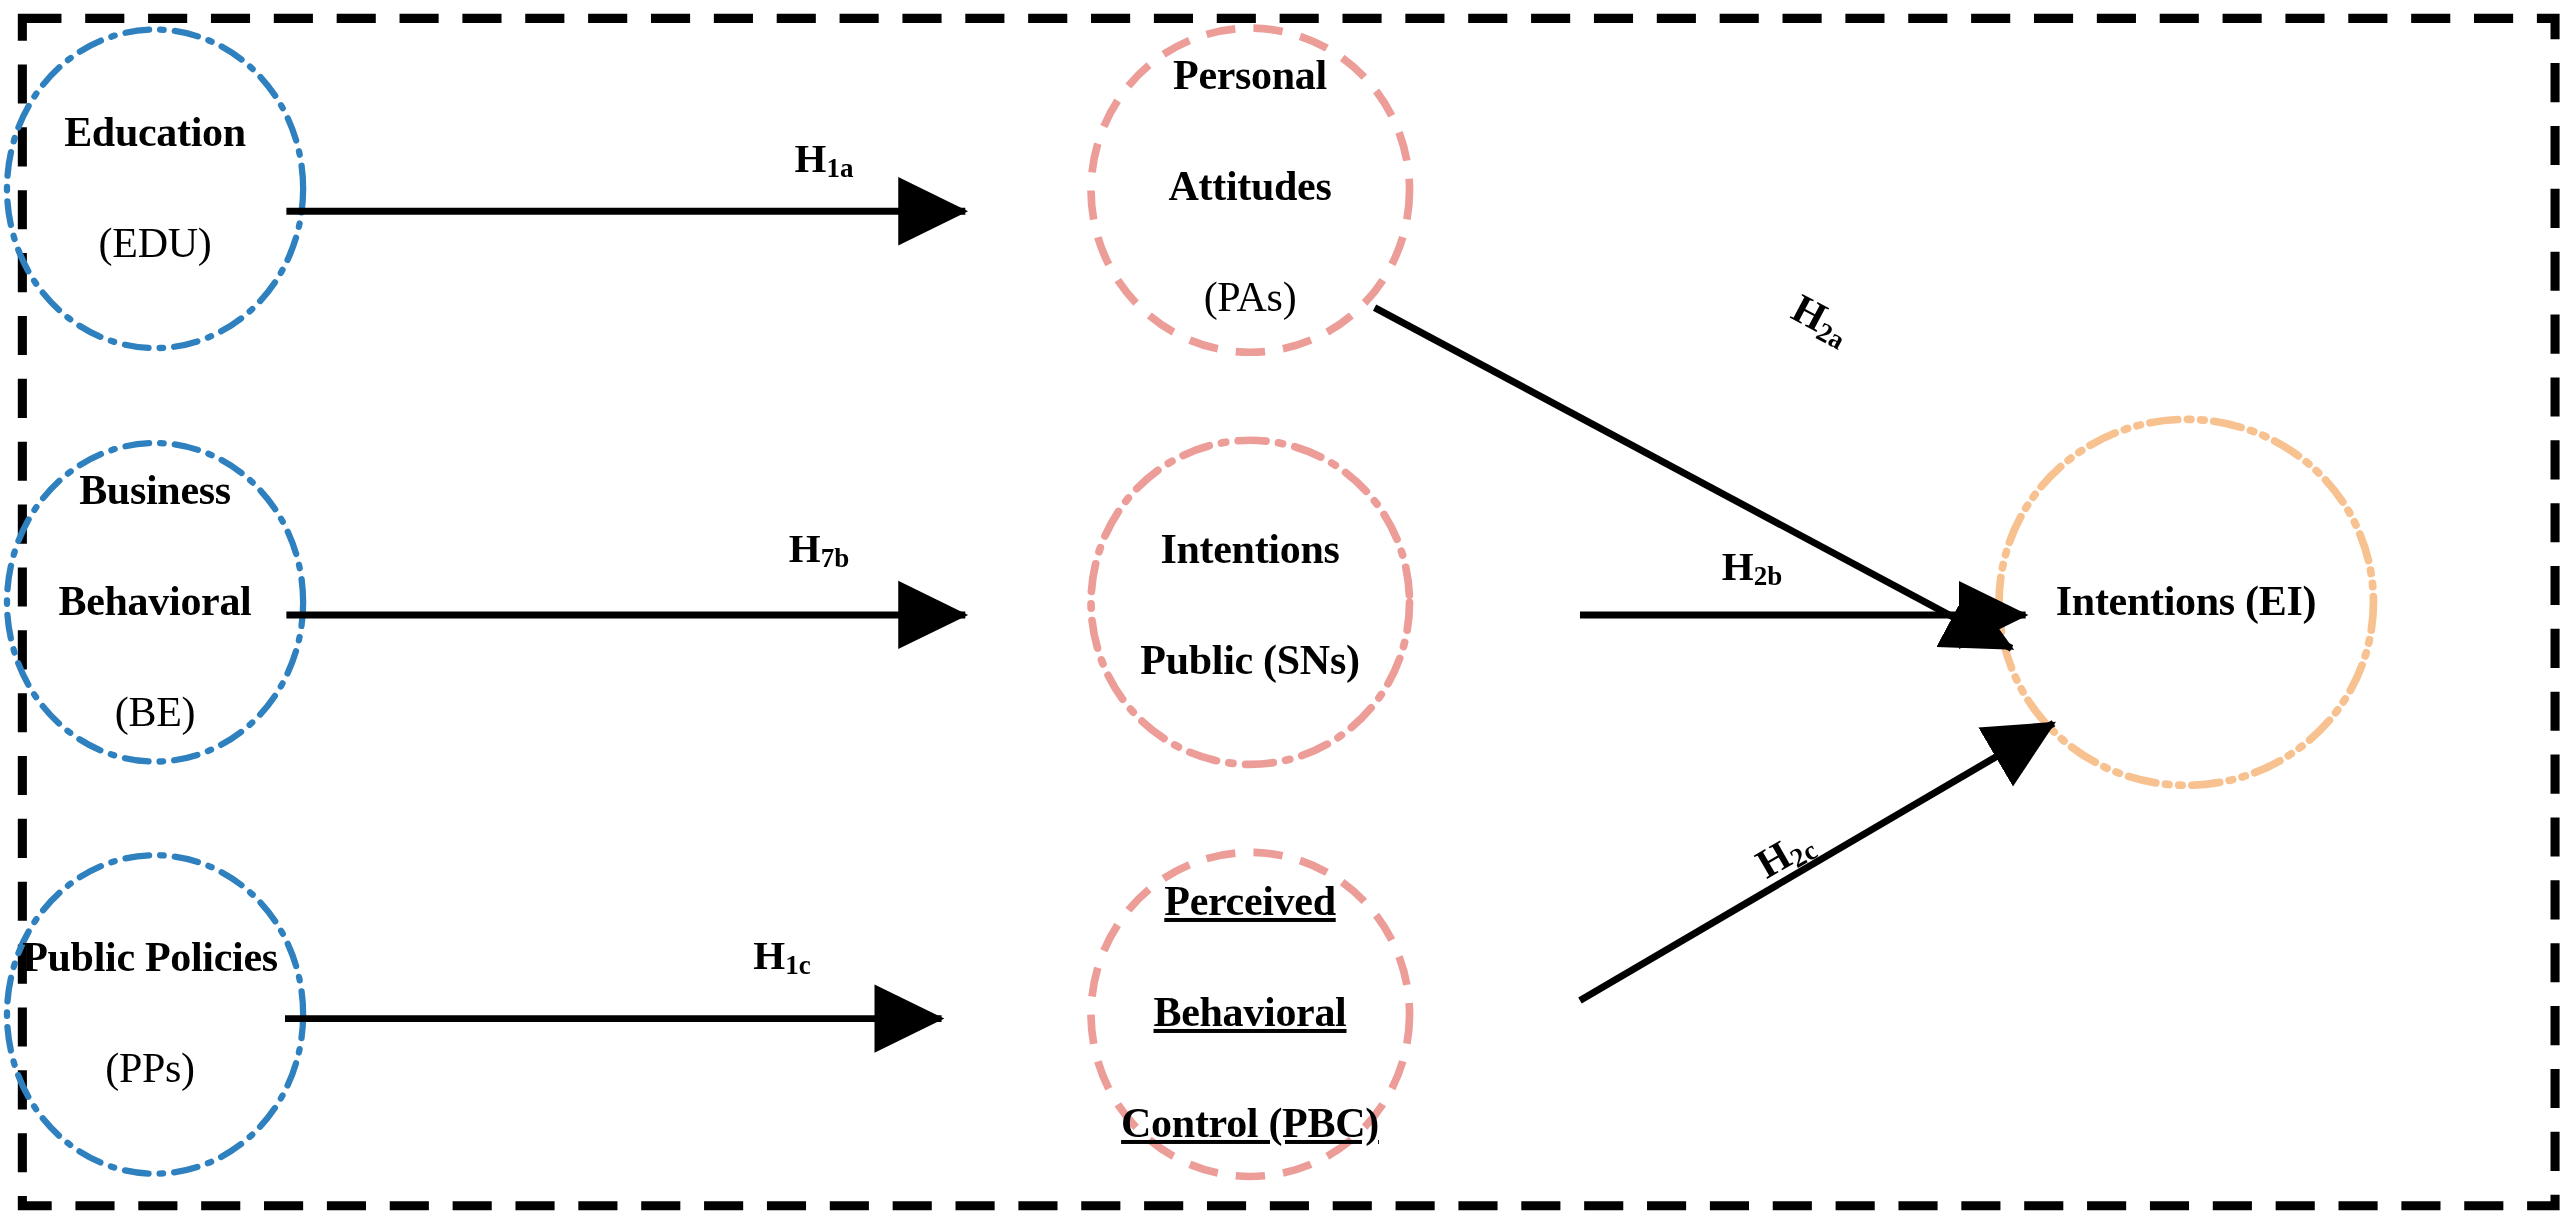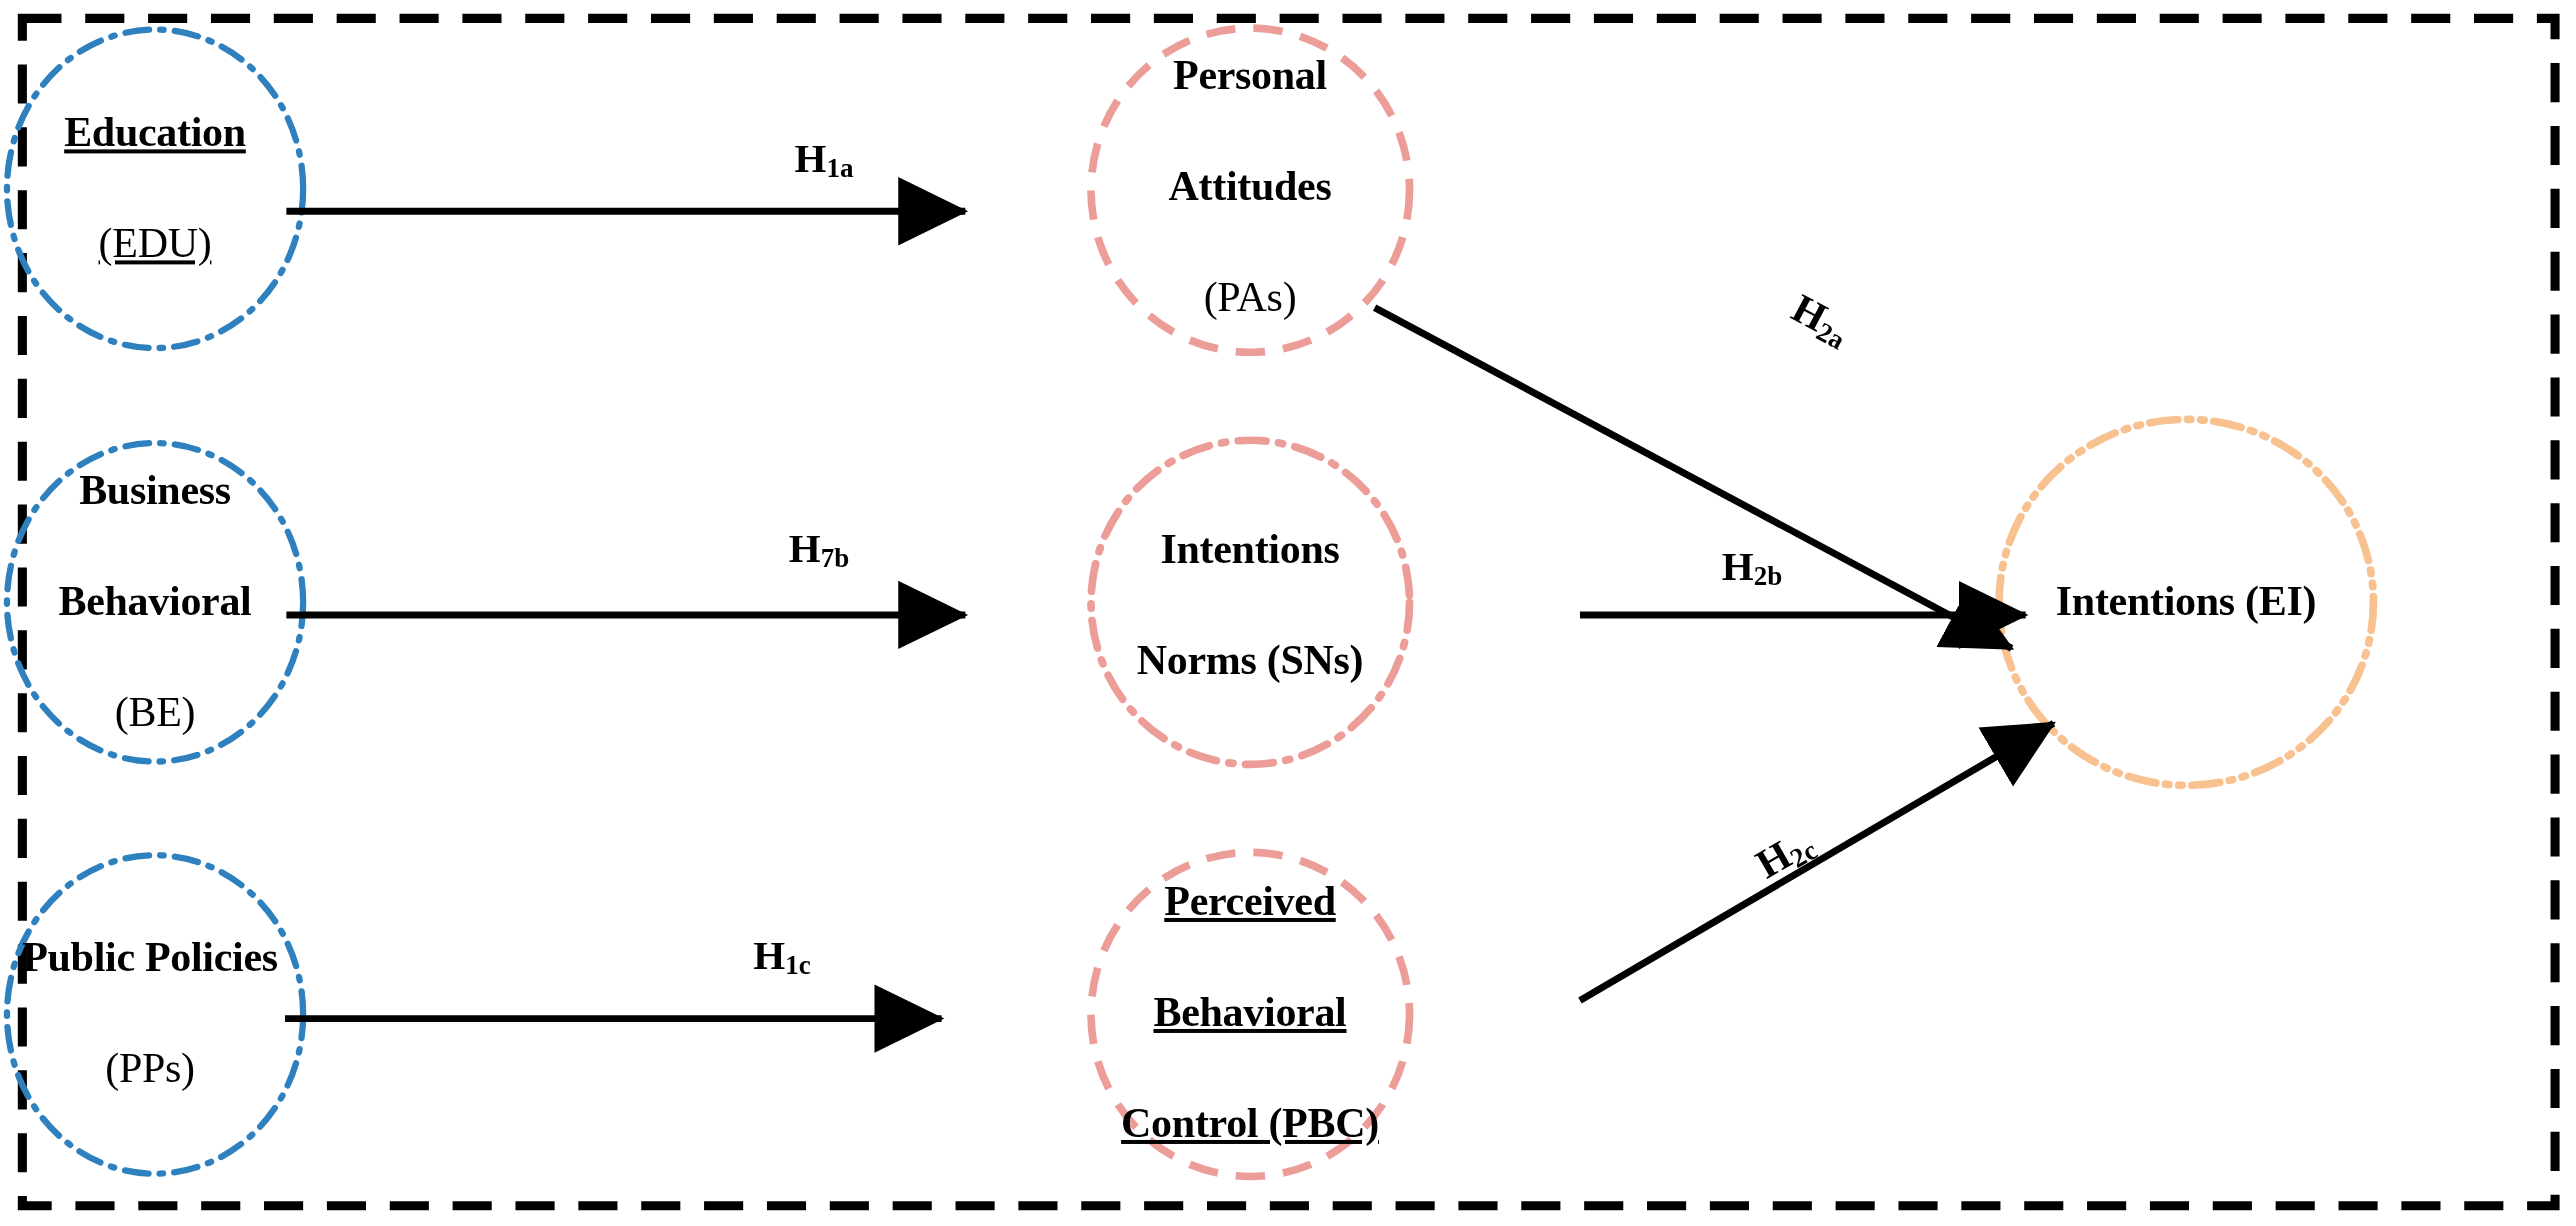--- a/index.html
+++ b/index.html
@@ -88,21 +88,21 @@
 
     <line x1="408" y1="1458" x2="1348" y2="1458" stroke="#000000" stroke-width="10" marker-end="url(#ah)"></line>
 
     <line x1="1968" y1="440" x2="2880" y2="928" stroke="#000000" stroke-width="10" marker-end="url(#ah)"></line>
 
     <line x1="2262" y1="880" x2="2900" y2="880" stroke="#000000" stroke-width="10" marker-end="url(#ah)"></line>
 
     <line x1="2262" y1="1432" x2="2940" y2="1035" stroke="#000000" stroke-width="10" marker-end="url(#ah)"></line>
   </svg>
 
-  <div class="node-label" style="left:155px; top:189px; width:293px;text-decoration:underline;">
+  <div class="node-label" style="left:155px; top:189px; width:293px;">
     <div>Education</div>
     <div class="plain">(EDU)</div>
   </div>
 
   <div class="node-label" style="left:155px; top:602px; width:307px;">
     <div>Business</div>
     <div>Behavioral</div>
     <div class="plain">(BE)</div>
   </div>
 
@@ -112,21 +112,21 @@
   </div>
 
   <div class="node-label" style="left:1250px; top:187px; width:307px;">
     <div>Personal</div>
     <div>Attitudes</div>
     <div class="plain">(PAs)</div>
   </div>
 
   <div class="node-label" style="left:1250px; top:606px; width:328px;">
     <div>Intentions</div>
-    <div>Norms (SNs)</div>
+    <div>Public (SNs)</div>
   </div>
 
   <div class="node-label" style="left:1250px; top:1013px; width:335px;text-decoration:underline;">
     <div>Perceived</div>
     <div>Behavioral</div>
     <div>Control (PBC)</div>
   </div>
 
   <div class="node-label" style="left:2186px; top:602px; width:391px;">
     <div>Intentions (EI)</div>

